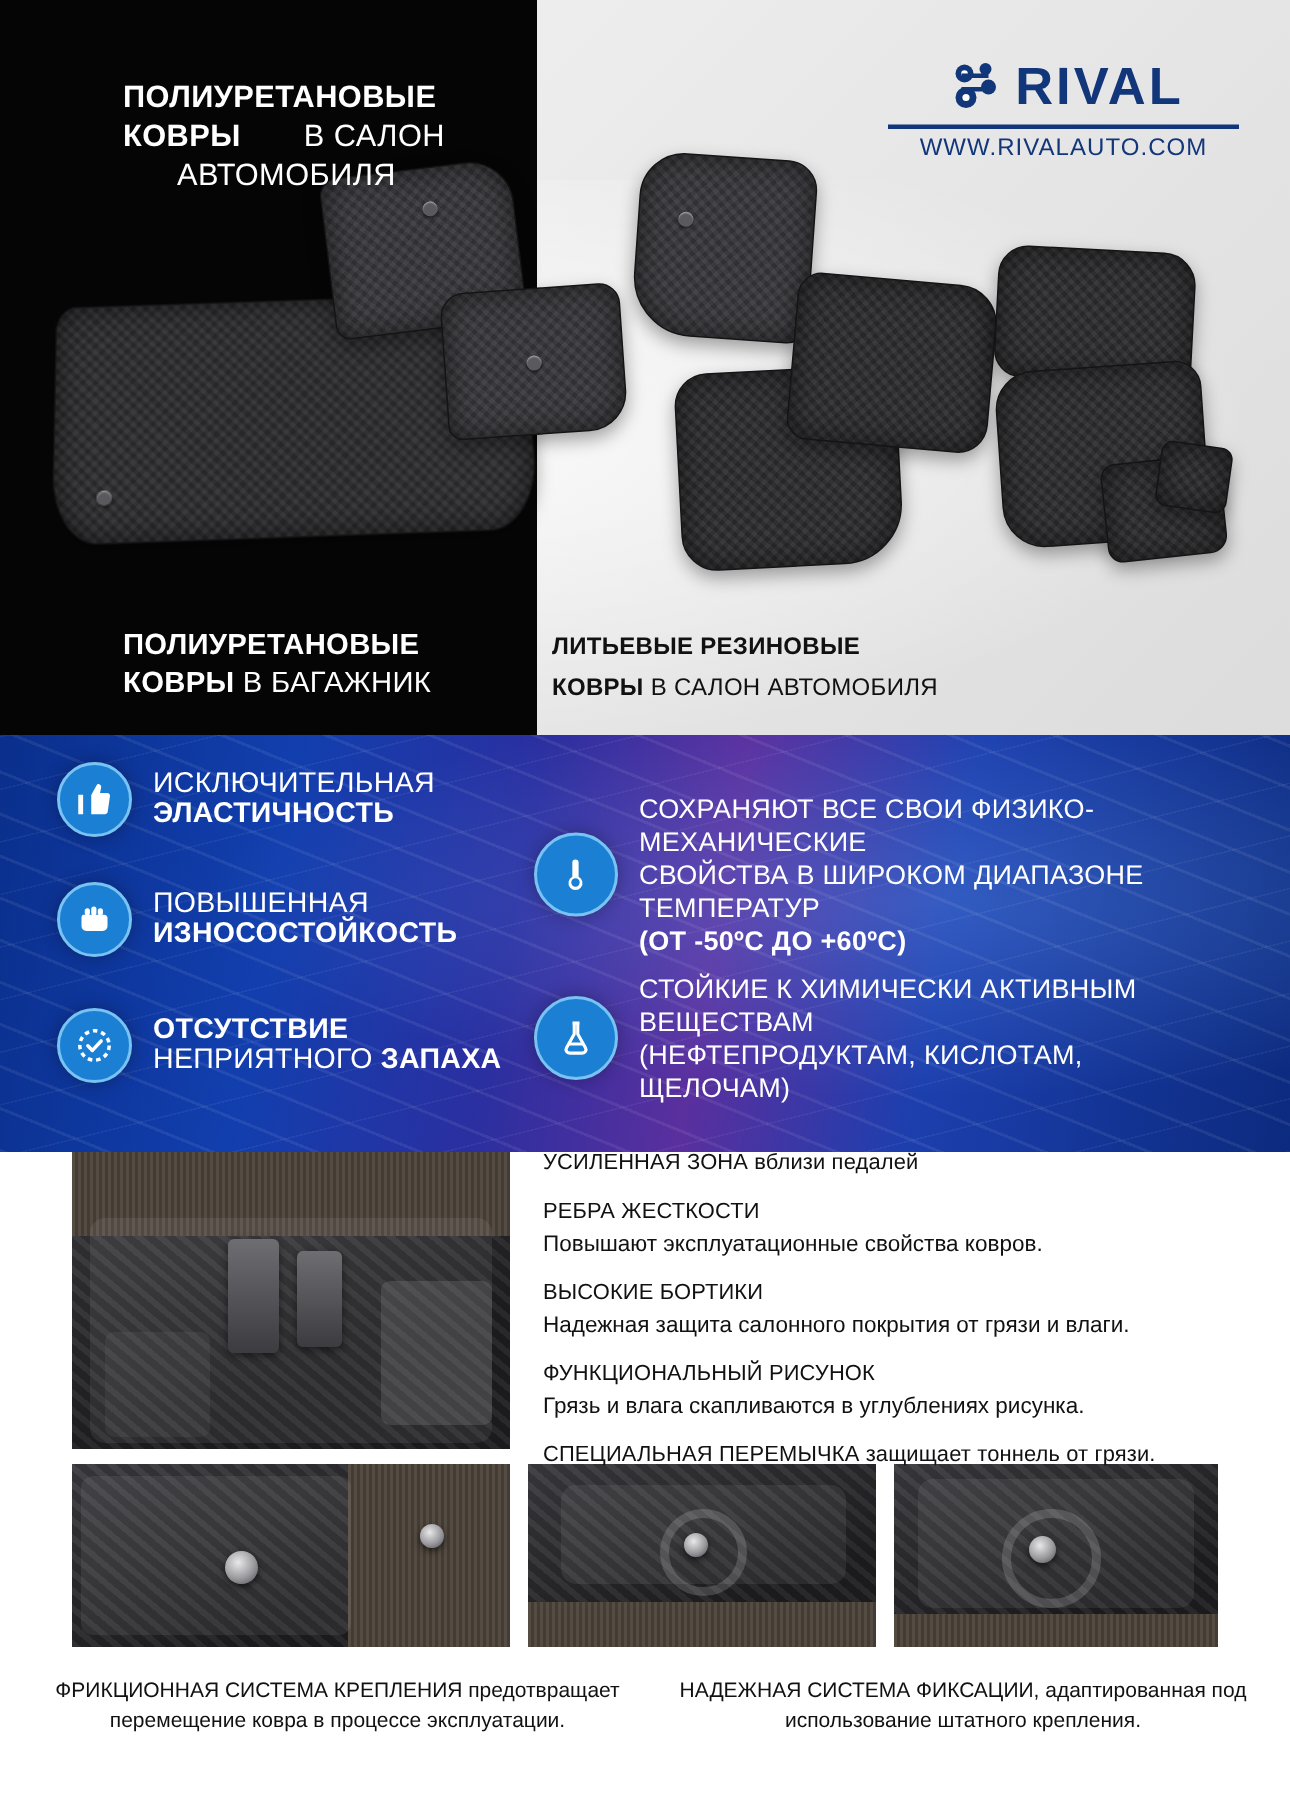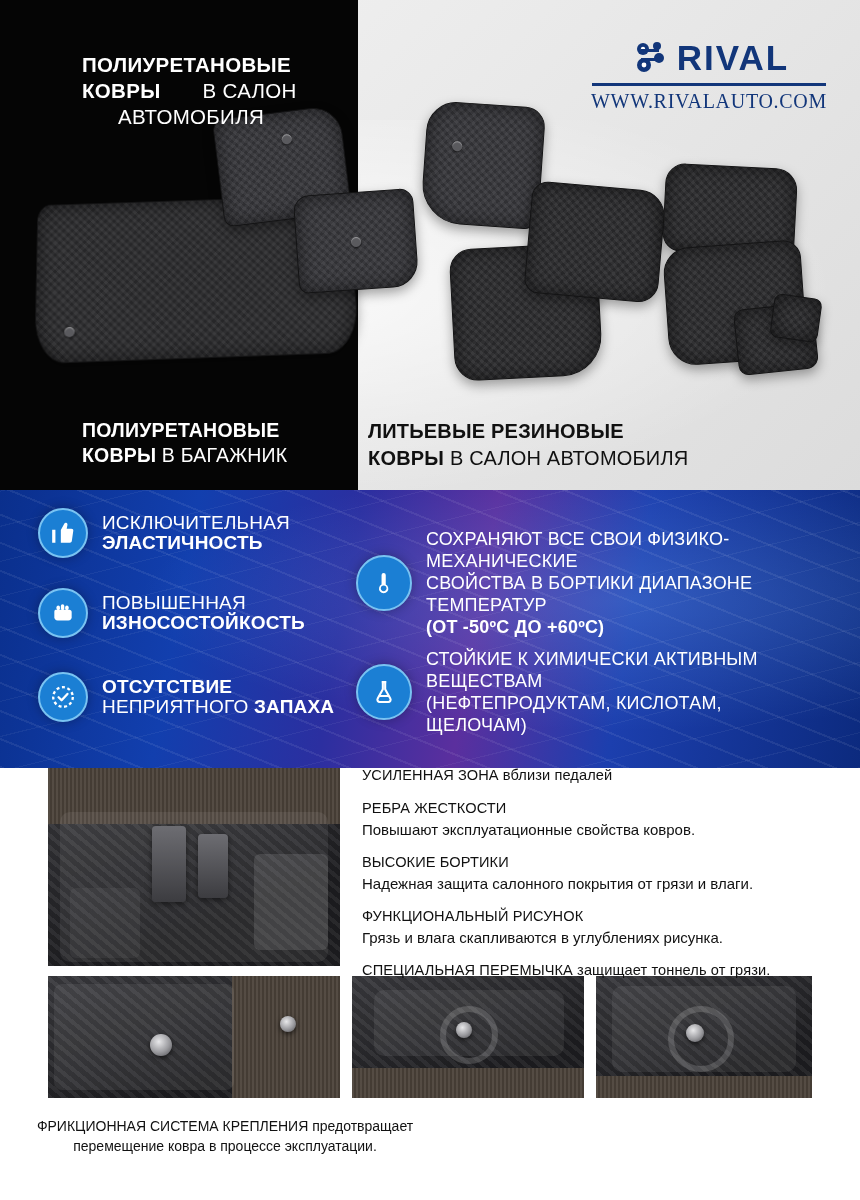--- a/index.html
+++ b/index.html
@@ -81,24 +81,23 @@
     color: #12367a;
     line-height: 40px;
   }
   .logo-underline {
     margin: 5px auto 4px auto;
     width: 234px;
     height: 3px;
     background: #12367a;
   }
   .logo-url {
-    font-size: 20px;
+    font-size: 16px;
     color: #12367a;
     letter-spacing: 0.7px;
-    font-family: Liberation Serif, serif;
   }
 
   
   .mat {
     position: absolute;
     background: #2b2b2d;
     background-image:
        repeating-linear-gradient(45deg, rgba(255,255,255,0.045) 0 3px, rgba(0,0,0,0.05) 3px 6px),
        repeating-linear-gradient(-45deg, rgba(255,255,255,0.035) 0 3px, rgba(0,0,0,0.05) 3px 6px);
     box-shadow: 0 5px 12px rgba(0,0,0,0.35), inset 0 0 18px rgba(0,0,0,0.55);
@@ -139,21 +138,21 @@
     font-size: 19.5px;
     line-height: 25px;
     letter-spacing: 0.2px;
   }
   .hero-caption-right {
     position: absolute;
     left: 368px;
     top: 418px;
     width: 400px;
     color: #111111;
-    font-size: 20px;
+    font-size: 16px;
     line-height: 27px;
     letter-spacing: 0.2px;
   }
 
   
   .band {
     position: relative;
     width: 860px;
     height: 278px;
     background: linear-gradient(100deg, #0a2f8c 0%, #123fae 22%, #2b2fa0 40%, #5b2f9e 55%, #1c3fae 72%, #0c2a7e 100%);
@@ -403,21 +402,21 @@
 
   <div class="feat feat-4">
     <span class="feat-icon big">
       <svg width="28" height="28" viewBox="0 0 24 24" fill="currentColor">
         <path d="M13.5 13.3V5.2a1.8 1.8 0 10-3.6 0v8.1a4 4 0 103.6 0z"></path>
         <circle cx="11.7" cy="16.6" r="2.4" fill="#1b7fd4"></circle>
       </svg>
     </span>
     <span class="feat-text feat-big-text">
       <span>СОХРАНЯЮТ ВСЕ СВОИ ФИЗИКО-МЕХАНИЧЕСКИЕ</span><br>
-      <span>СВОЙСТВА В БОРТИКИ ДИАПАЗОНЕ  ТЕМПЕРАТУР</span><br>
+      <span>СВОЙСТВА В ШИРОКОМ ДИАПАЗОНЕ  ТЕМПЕРАТУР</span><br>
       <span class="b">(ОТ -50ºС ДО +60ºС)</span>
     </span>
   </div>
 
   <div class="feat feat-5">
     <span class="feat-icon big">
       <svg width="28" height="28" viewBox="0 0 24 24" fill="none" stroke="currentColor" stroke-width="1.8">
         <path d="M10 3.5h4M11 3.5v6.2L6.6 17.6c-.8 1.4.2 3 1.8 3h7.2c1.6 0 2.6-1.6 1.8-3L13 9.7V3.5" stroke-linejoin="round"></path>
         <path d="M8.2 15.4h7.6" stroke-linecap="round"></path>
       </svg>
@@ -488,14 +487,17 @@
       <div class="spec-head">
         <span class="cap">СПЕЦИАЛЬНАЯ ПЕРЕМЫЧКА</span><span> защищает тоннель от грязи.</span>
       </div>
     </div>
   </div>
 
   <div class="cap-left">
     <span>ФРИКЦИОННАЯ СИСТЕМА КРЕПЛЕНИЯ</span><span> предотвращает перемещение ковра в процессе эксплуатации.</span>
   </div>
 
+  <div class="cap-right">
+    <span>НАДЕЖНАЯ СИСТЕМА ФИКСАЦИИ,</span><span> адаптированная под использование штатного крепления.</span>
+  </div>
 
 </div>
 
 </body></html>

